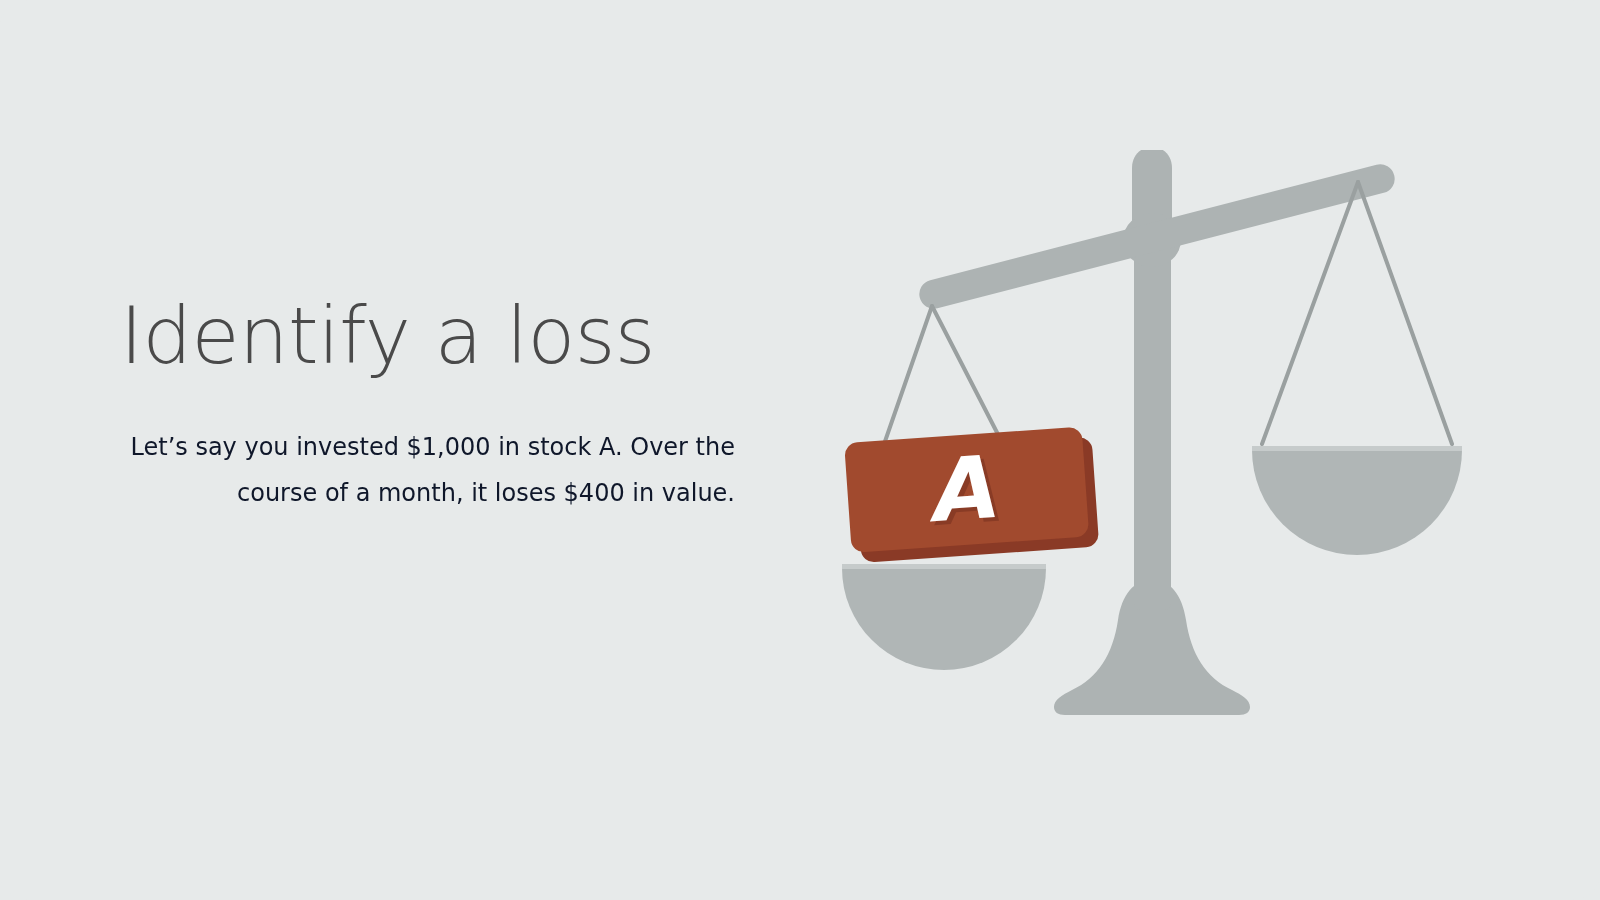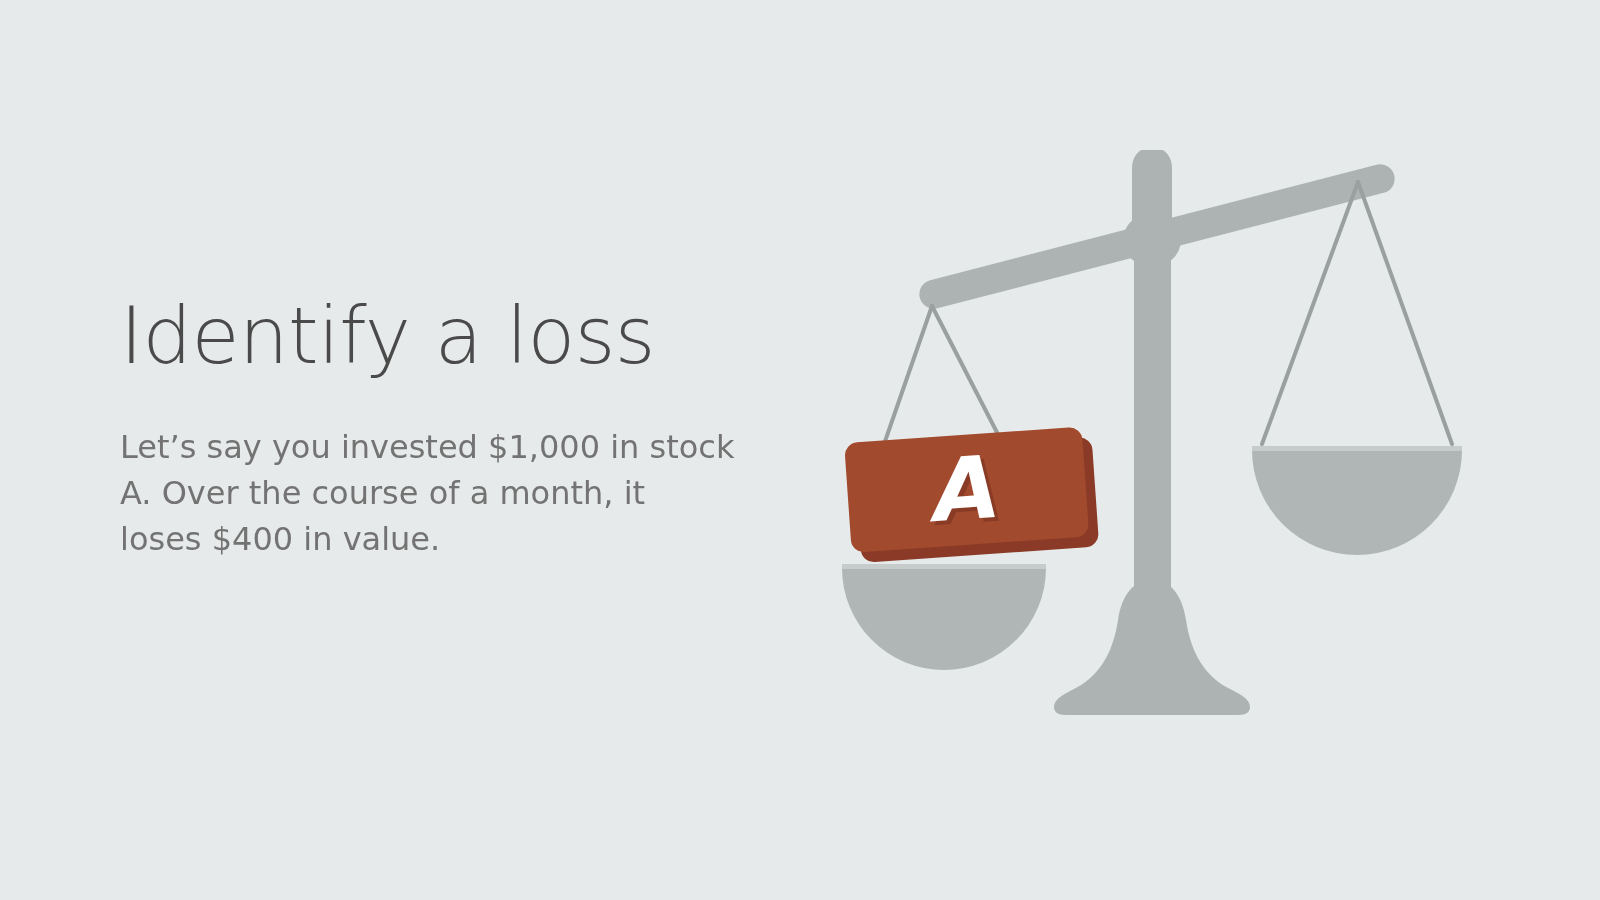--- a/index.html
+++ b/index.html
@@ -38,25 +38,26 @@
     letter-spacing: -0.5px;
     color: #4a4a4a;
     margin: 0;
     white-space: nowrap;
   }
 
   .slide-body {
     margin: 0;
     padding-top: 46px;
     font-family: "DejaVu Sans", "Liberation Sans", sans-serif;
-    font-size: 32px;
+    font-size: 24px;
     font-weight: 400;
     line-height: 46px;
-    color: #737373;
+    color: #0f172a;
     max-width: 615px;
+    text-align: right;
   }
 
   
   .scale-wrap {
     position: absolute;
     left: 820px;
     top: 150px;
     width: 660px;
     height: 600px;
   }

